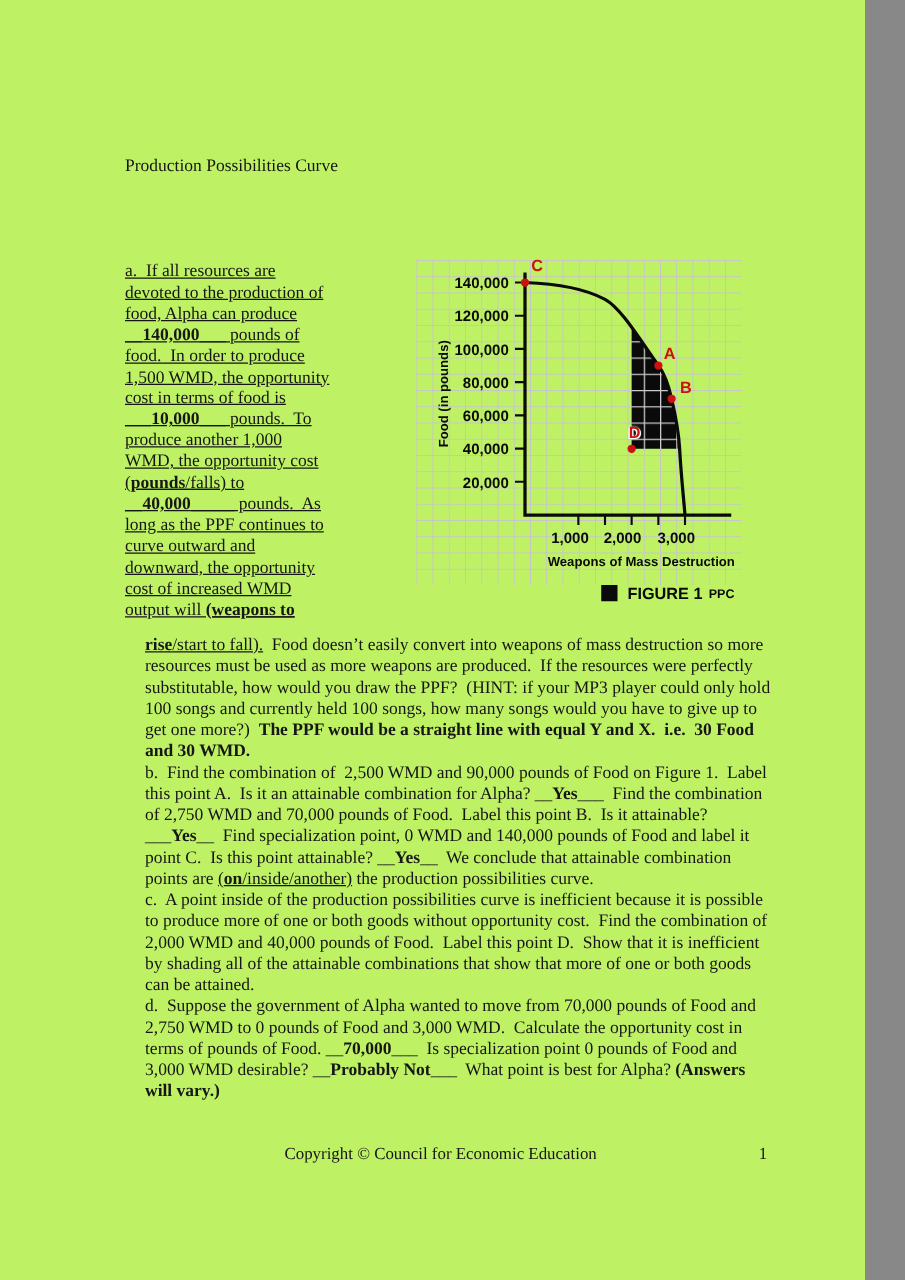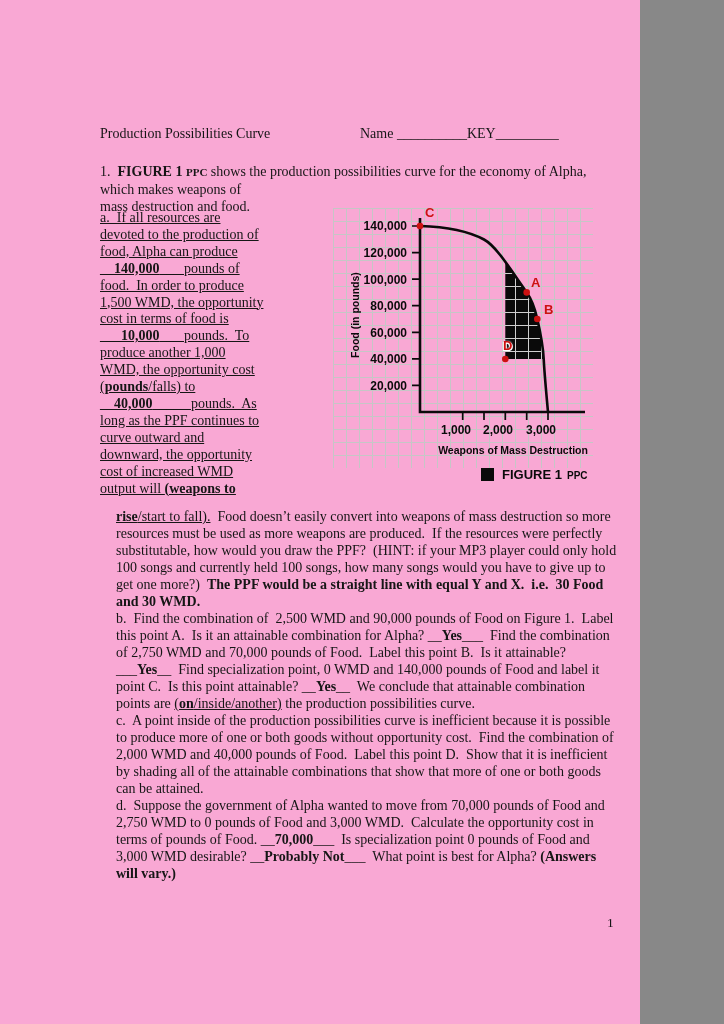--- a/index.html
+++ b/index.html
@@ -1,16 +1,16 @@
 <!DOCTYPE html>
 <html><head>
 <meta charset="utf-8">
 <style>
   html,body{margin:0;padding:0;background:#888;}
-  .page{position:relative;width:640px;height:1024px;background:#f9a8d4;
+  .page{position:relative;width:692px;height:1024px;background:#bef264;
         font-family:"Liberation Serif",serif;color:#161616;overflow:hidden;}
   .t{white-space:pre-wrap;font-size:14px;line-height:17px;}
   .b{font-weight:bold;}
   .u{text-decoration:underline;}
   .bu{font-weight:bold;text-decoration:underline;}
   .sc{font-size:11px;}
   .hdr-title{position:absolute;left:100px;top:126px;font-size:14px;}
   .hdr-name{position:absolute;left:360px;top:126px;font-size:14px;white-space:pre;}
   .intro{position:absolute;left:100px;top:163px;width:540px;}
   .colA{position:absolute;left:100px;top:210px;width:240px;line-height:16.9px;text-decoration:underline;}
@@ -36,25 +36,21 @@
   .legend .ppc{font-size:10px;margin-left:5px;padding-top:2px;}
   .footer-copy{position:absolute;left:100px;top:915px;width:505px;text-align:center;font-size:13.5px;}
   .footer-page{position:absolute;left:607px;top:915px;font-size:13.5px;}
 </style>
 </head>
 <body>
 
 <div class="page">
 
   <div class="hdr-title">Production Possibilities Curve</div>
-  <div class="hdr-name">Name __________KEY_________</div>
 
-  <div class="intro t"><span>1.  </span><span class="b">FIGURE 1 </span><span class="b sc">PPC</span><span> shows the production possibilities curve for the economy of Alpha,
-which makes weapons of
-mass destruction and food.</span></div>
 
   <div class="colA t"><span>a.  If all resources are
 devoted to the production of
 food, Alpha can produce
 __</span><span class="b">140,000</span><span>___ pounds of
 food.  In order to produce
 1,500 WMD, the opportunity
 cost in terms of food is
 ___</span><span class="b">10,000</span><span>___ pounds.  To
 produce another 1,000
@@ -130,15 +126,16 @@
 to produce more of one or both goods without opportunity cost.  Find the combination of
 2,000 WMD and 40,000 pounds of Food.  Label this point D.  Show that it is inefficient
 by shading all of the attainable combinations that show that more of one or both goods
 can be attained.
 d.  Suppose the government of Alpha wanted to move from 70,000 pounds of Food and
 2,750 WMD to 0 pounds of Food and 3,000 WMD.  Calculate the opportunity cost in
 terms of pounds of Food. __</span><span class="b">70,000</span><span>___  Is specialization point 0 pounds of Food and
 3,000 WMD desirable? __</span><span class="b">Probably Not</span><span>___  What point is best for Alpha? </span><span class="b">(Answers
 will vary.)</span></div>
 
+  <div class="footer-copy">Copyright © Council for Economic Education</div>
   <div class="footer-page">1</div>
 
 </div>
 
 </body></html>

